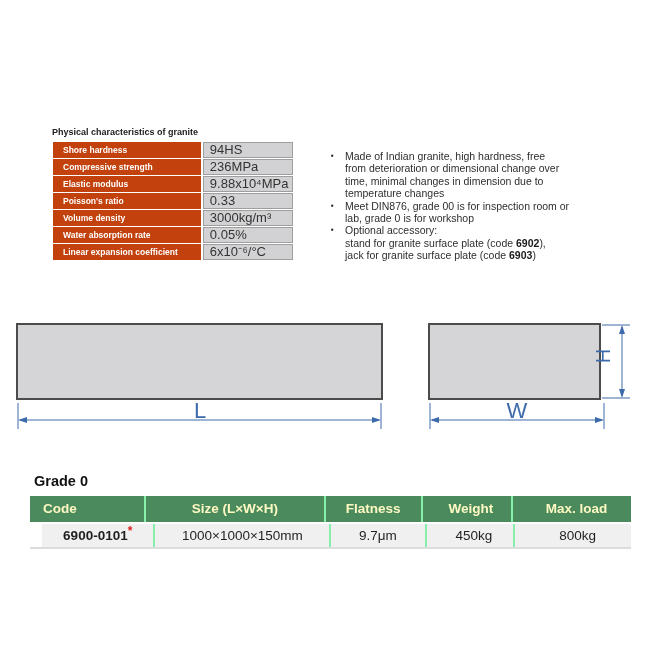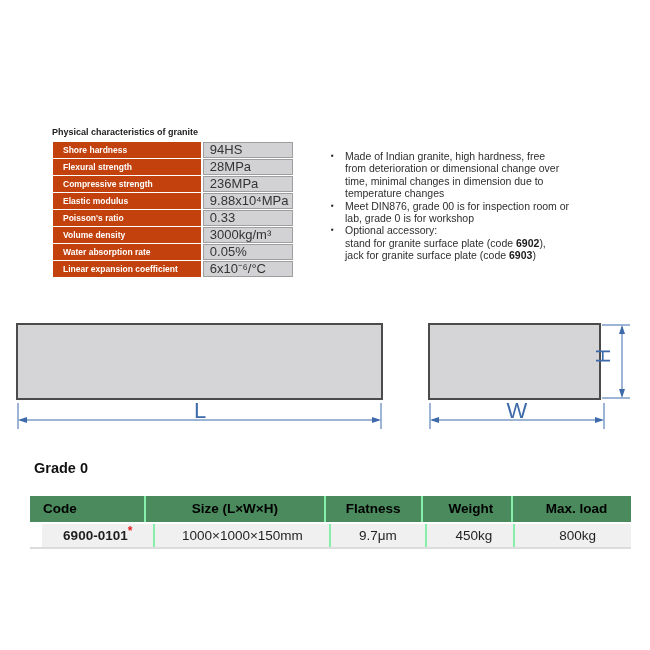--- a/index.html
+++ b/index.html
@@ -28,27 +28,27 @@
   .features{position:absolute;left:330px;top:150px;width:310px;
     font-size:10.5px;color:#2e2e2e;}
   .feat-line{position:relative;padding-left:15px;line-height:12.4px;white-space:nowrap;}
   .bullet{position:absolute;left:1px;top:0;font-size:8px;color:#111111;}
   .feat-line b{font-weight:bold;color:#1a1a1a;}
   
   .diagram-svg{position:absolute;}
   .dim-label{fill:#3d6aab;font-family:"Liberation Sans",sans-serif;}
   
   .grade-heading{
-    position:absolute;left:34px;top:460px;
+    position:absolute;left:34px;top:473px;
     font-size:14.5px;font-weight:bold;color:#111111;white-space:nowrap;
   }
   .gtable{position:absolute;left:30px;top:496px;width:601px;border-bottom:2px solid #dcdcdc;}
   .g-header{display:flex;height:26px;background:#4a8a5c;margin-bottom:2px;}
   .g-header .gcell{
-    color:#000000;font-size:13.5px;font-weight:bold;line-height:26px;
+    color:#fef9c3;font-size:13.5px;font-weight:bold;line-height:26px;
     text-align:center;box-sizing:border-box;white-space:nowrap;
   }
   .g-row{display:flex;height:23px;background:#f0f0f0;margin-left:12px;}
   .g-row .gcell{
     color:#1f1f1f;font-size:13.5px;line-height:23px;text-align:center;
     box-sizing:border-box;white-space:nowrap;
   }
   .c0{width:116px;} .c1{width:183px;} .c2{width:99px;} .c3{width:92px;padding-left:8px;} .c4{width:122px;padding-left:9px;}
   .c1,.c2,.c3,.c4{border-left:2px solid #86efac;}
   .g-header .c0{text-align:left;padding-left:13px;}
@@ -58,24 +58,20 @@
 </head>
 <body>
 
 <div class="canvas">
 
   <div class="spec-title">Physical characteristics of granite</div>
   <div class="spec-table">
     <div class="spec-row">
       <div class="spec-label">Shore hardness</div>
       <div class="spec-value">94HS</div>
-    </div>
-    <div class="spec-row">
-      <div class="spec-label">Flexural strength</div>
-      <div class="spec-value">28MPa</div>
     </div>
     <div class="spec-row">
       <div class="spec-label">Compressive strength</div>
       <div class="spec-value">236MPa</div>
     </div>
     <div class="spec-row">
       <div class="spec-label">Elastic modulus</div>
       <div class="spec-value">9.88x10⁴MPa</div>
     </div>
     <div class="spec-row">

